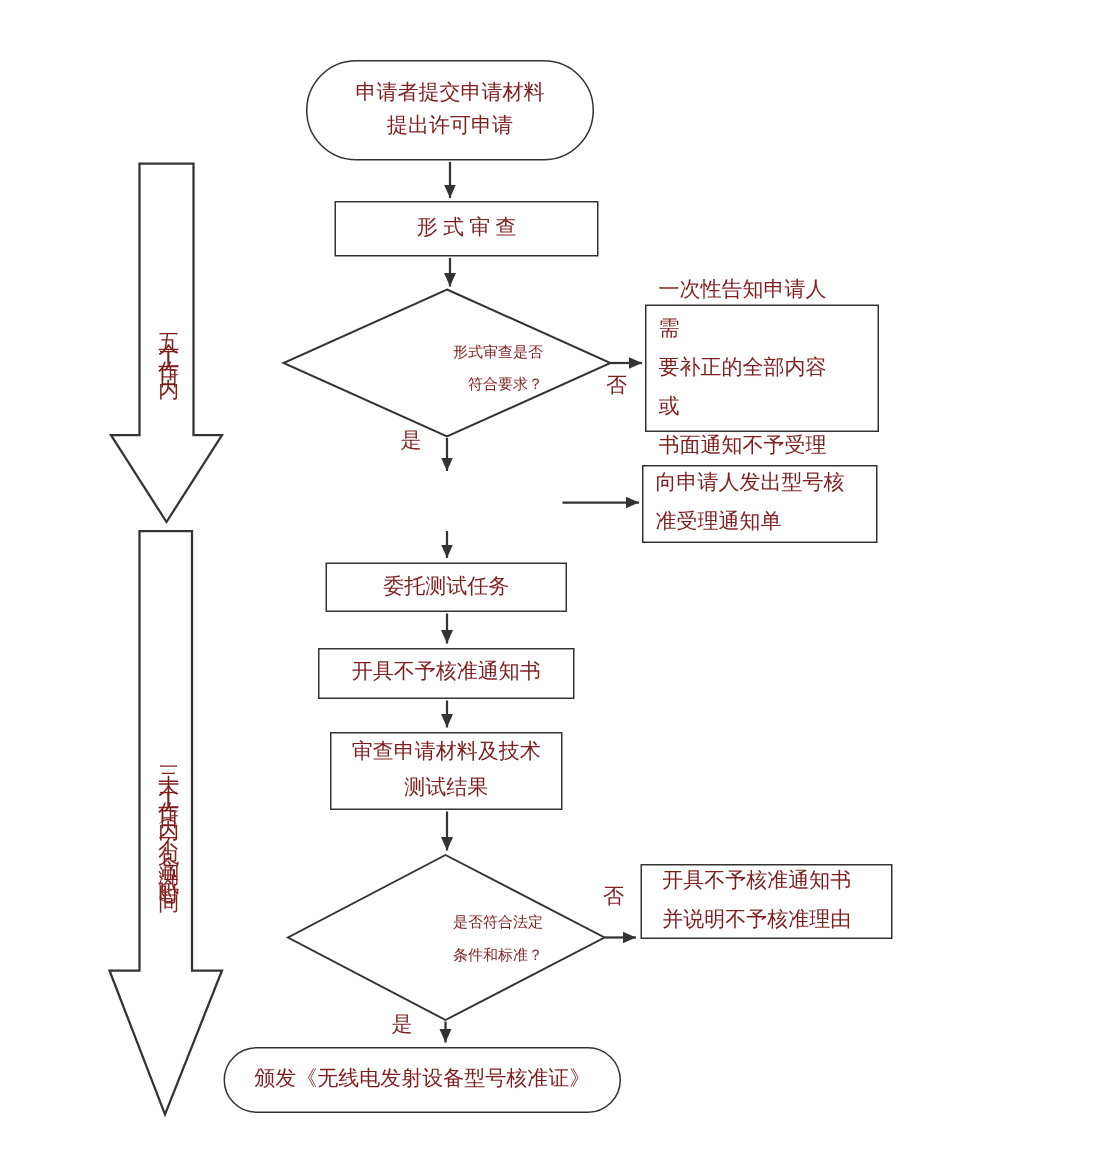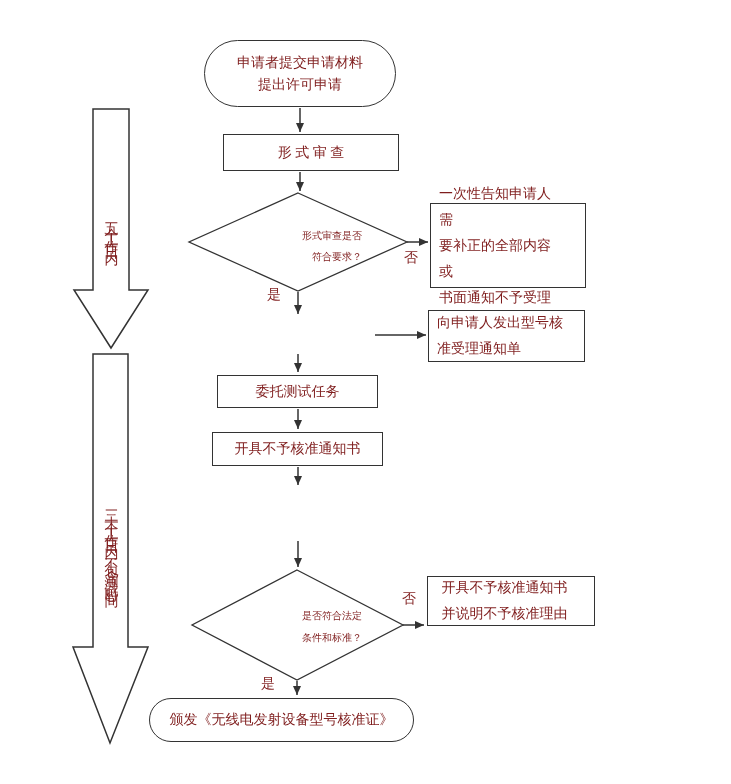--- a/index.html
+++ b/index.html
@@ -87,20 +87,24 @@
 
   <div class="node side" style="left:428px;top:310px;width:157px;height:52px">
     <span>向申请人发出型号核
 准受理通知单</span>
   </div>
 
   <div class="node" style="left:212px;top:432px;width:171px;height:34px">
     <span>开具不予核准通知书</span>
   </div>
 
+  <div class="node tall2" style="left:220px;top:488px;width:155px;height:52px">
+    <span>审查申请材料及技术
+测试结果</span>
+  </div>
 
   <div class="dlabel" style="left:252px;top:605px;width:110px;line-height:22px">是否符合法定
 条件和标准？</div>
 
   <div class="node side" style="left:427px;top:576px;width:168px;height:50px">
     <span>开具不予核准通知书
 并说明不予核准理由</span>
   </div>
 
   <div class="node stadium-end" style="left:149px;top:698px;width:265px;height:44px;border-radius:22px">

